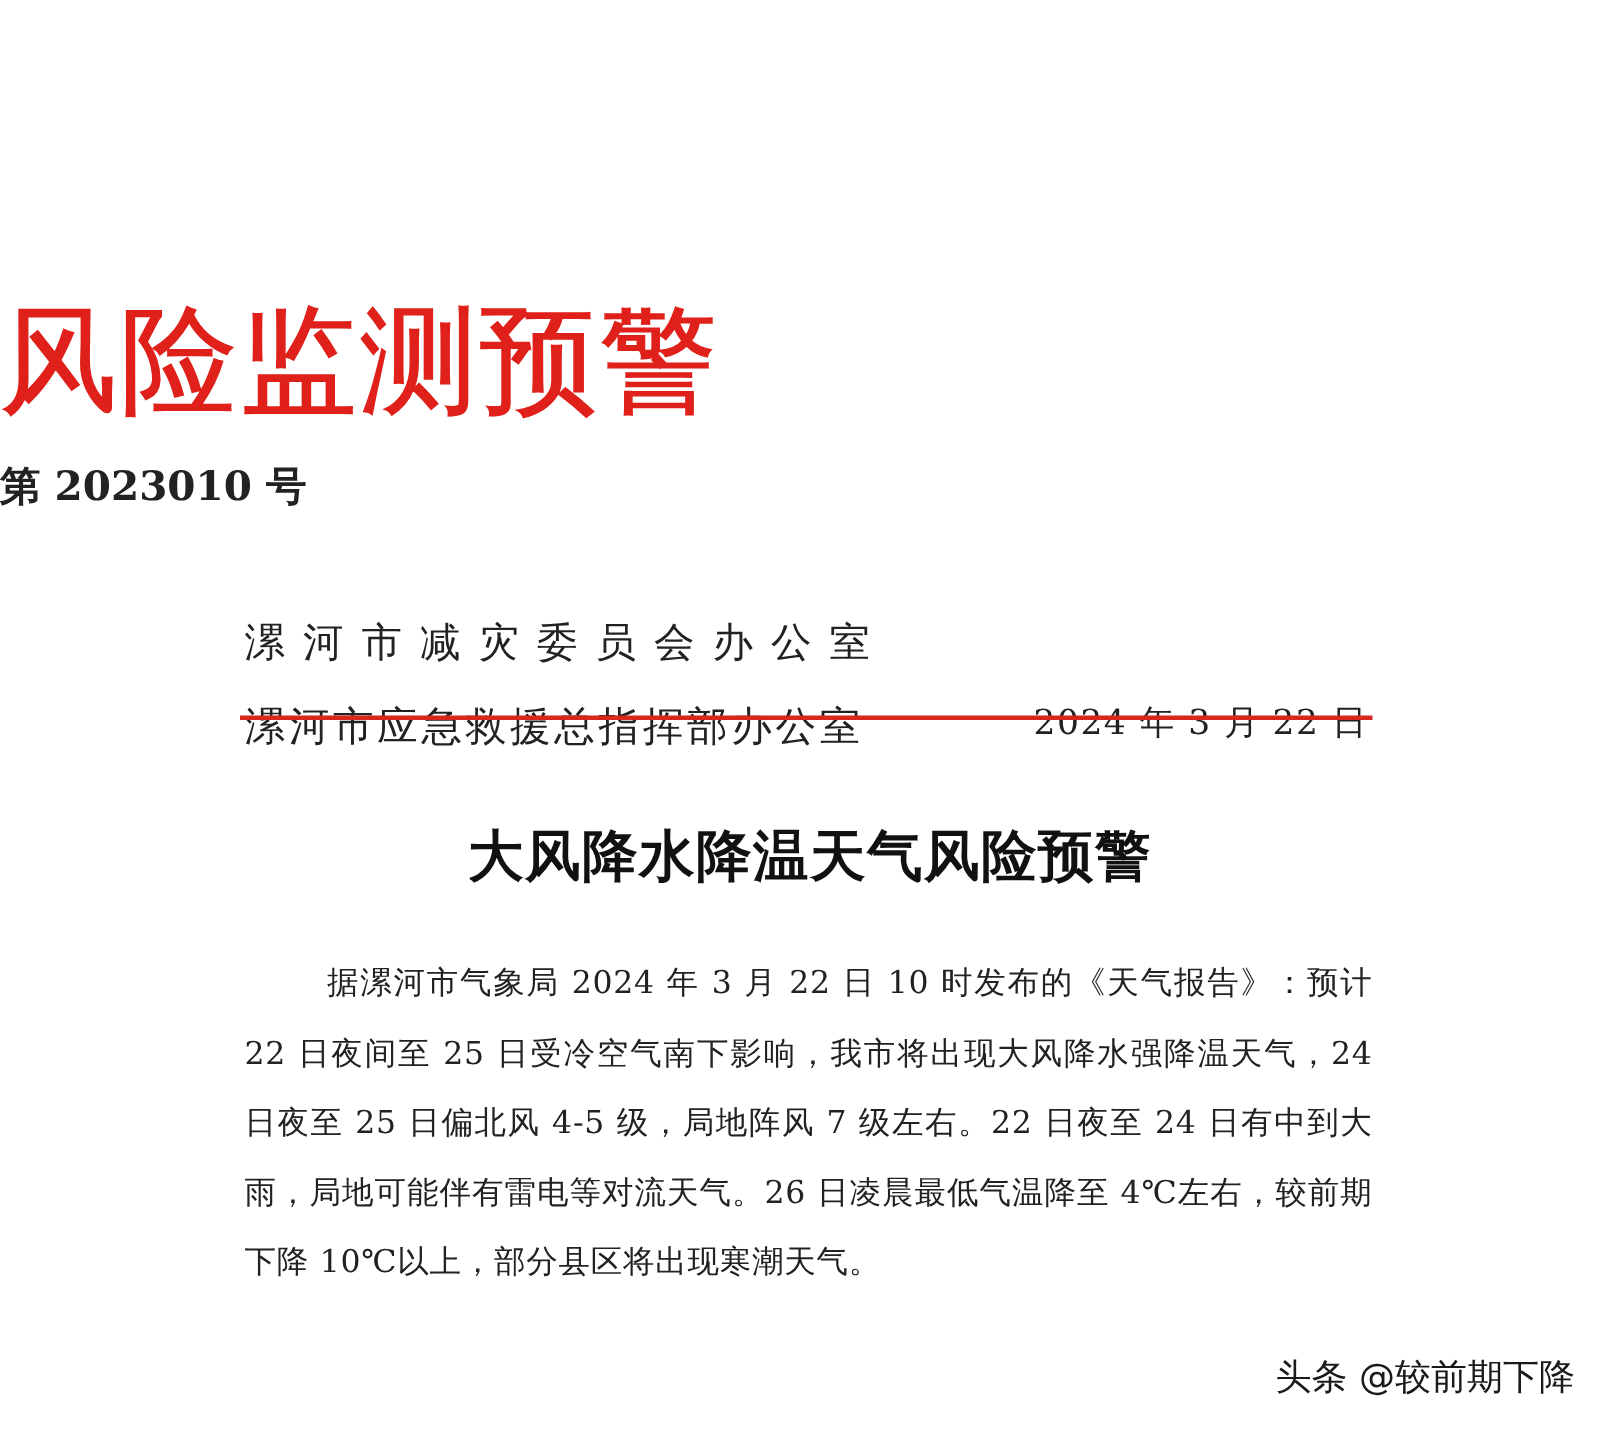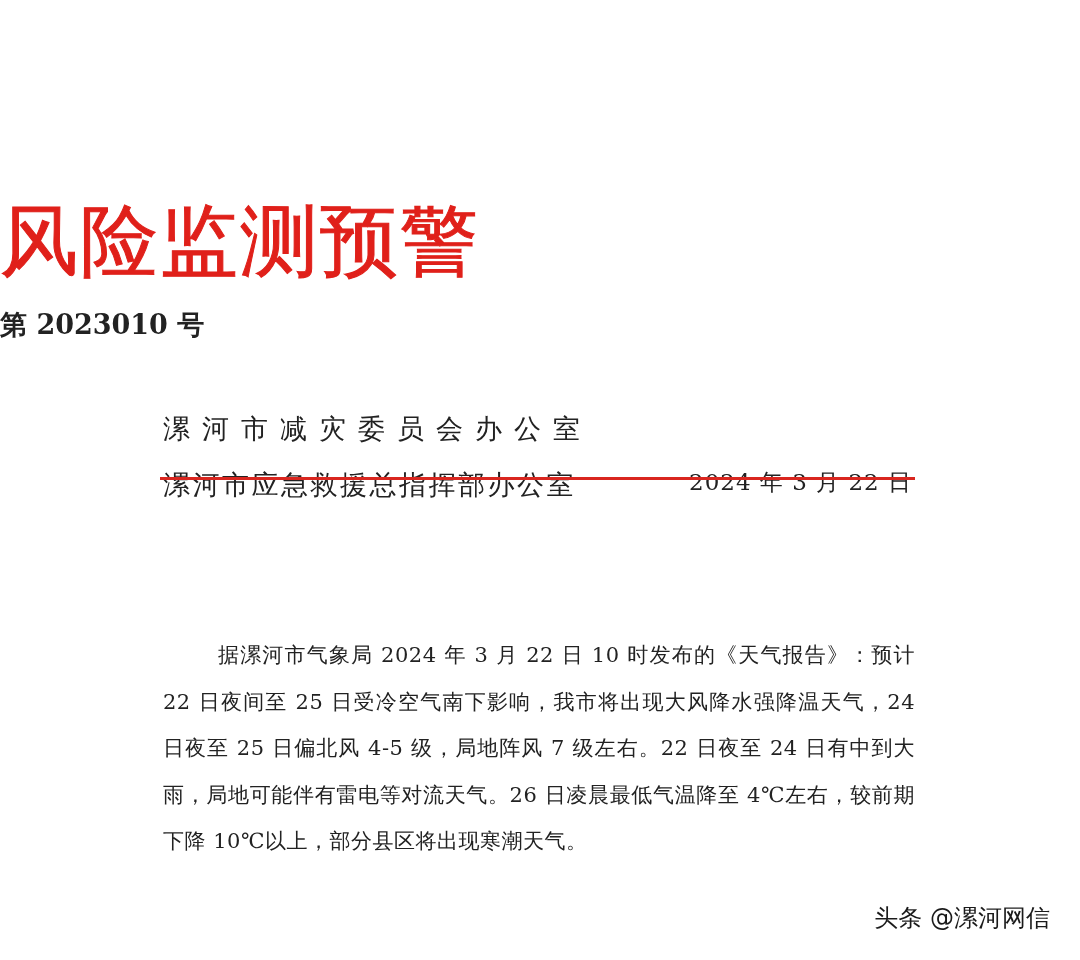--- a/index.html
+++ b/index.html
@@ -115,18 +115,19 @@
   <div class="doc-number">第 2023010 号</div>
 
   <div class="issuer issuer-1">漯河市减灾委员会办公室</div>
 
   <div class="issuer issuer-2">漯河市应急救援总指挥部办公室</div>
 
   <div class="issue-date">2024 年 3 月 22 日</div>
 
   <div class="red-rule"></div>
 
+  <div class="title">大风降水降温天气风险预警</div>
 
   <div class="body-text">据漯河市气象局 2024 年 3 月 22 日 10 时发布的《天气报告》：预计 22 日夜间至 25 日受冷空气南下影响，我市将出现大风降水强降温天气，24 日夜至 25 日偏北风 4-5 级，局地阵风 7 级左右。22 日夜至 24 日有中到大雨，局地可能伴有雷电等对流天气。26 日凌晨最低气温降至 4℃左右，较前期下降 10℃以上，部分县区将出现寒潮天气。</div>
 
-  <div class="watermark">头条 @漯河网信</div>
+  <div class="watermark">头条 @较前期下降</div>
 
 </div>
 
 </body></html>

